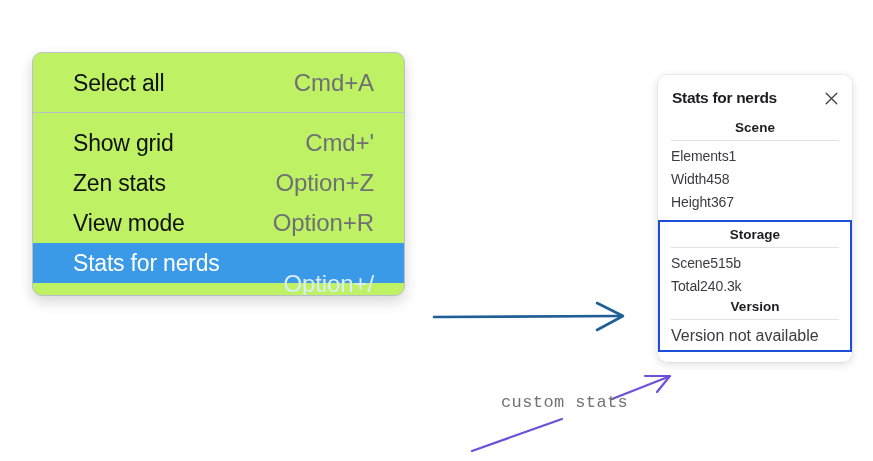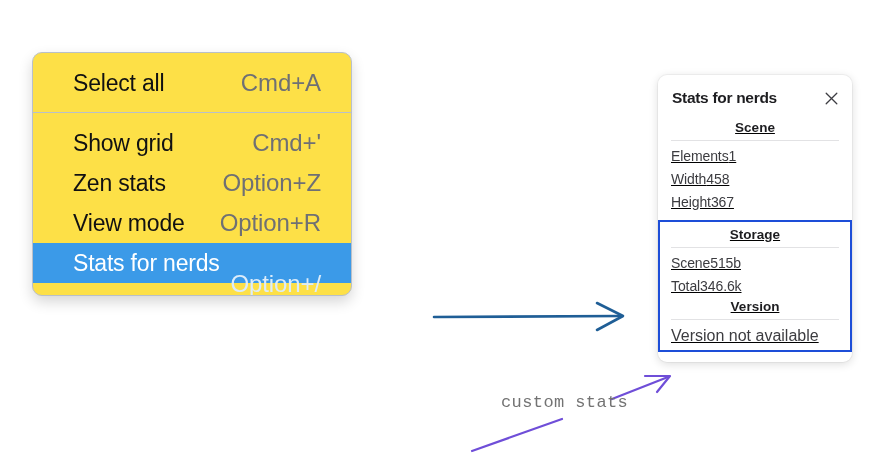--- a/index.html
+++ b/index.html
@@ -14,22 +14,22 @@
     overflow: hidden;
     font-family: "Liberation Sans", sans-serif;
     -webkit-font-smoothing: antialiased;
   }
 
   
   #context-menu {
     position: absolute;
     left: 32px;
     top: 52px;
-    width: 320px;
-    background: #fde047;
+    width: 373px;
+    background: #bef264;
     border: 1px solid #b9c0c9;
     border-radius: 10px;
     box-shadow: 0 6px 14px rgba(0,0,0,0.16);
     overflow: hidden;
     box-sizing: border-box;
   }
   .menu-group {
     padding: 8px 0;
   }
   .menu-group.group-top { padding: 10px 0 9px; }
@@ -94,21 +94,21 @@
   .sp-close {
     width: 16px;
     height: 16px;
     display: flex;
     align-items: center;
     justify-content: center;
     cursor: pointer;
   }
   .sp-close svg { display: block; }
 
-  .sp-section { padding: 0 13px; text-decoration: underline; }
+  .sp-section { padding: 0 13px; }
   .sp-section-head {
     text-align: center;
     font-size: 13.5px;
     font-weight: bold;
     color: #1d1d20;
     padding: 1px 0 5px;
   }
   .sp-rule {
     height: 1px;
     background: #e2e2e4;
@@ -224,21 +224,21 @@
 
     <div class="sp-section">
       <div class="sp-section-head">Storage</div>
       <div class="sp-rule"></div>
       <div class="sp-row">
         <span class="sp-k">Scene</span>
         <span class="sp-v">515b</span>
       </div>
       <div class="sp-row">
         <span class="sp-k">Total</span>
-        <span class="sp-v">346.6k</span>
+        <span class="sp-v">240.3k</span>
       </div>
     </div>
 
     <div class="sp-section">
       <div class="sp-section-head">Version</div>
       <div class="sp-rule"></div>
       <div class="sp-single">Version not available</div>
     </div>
 
   </div>

